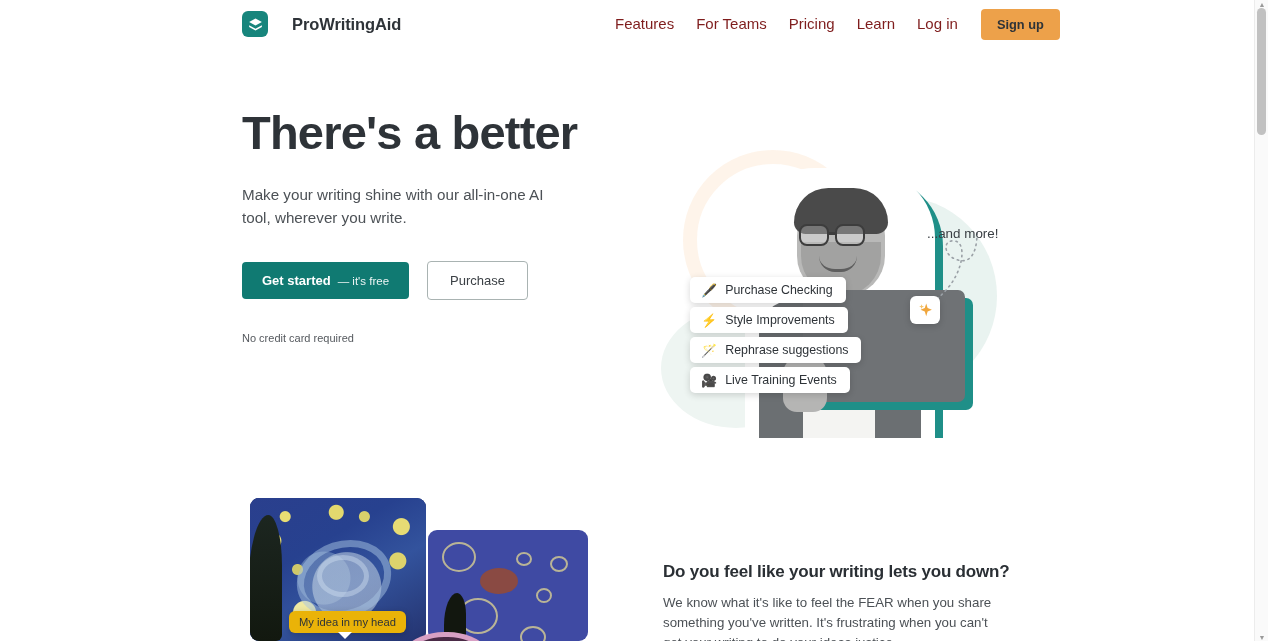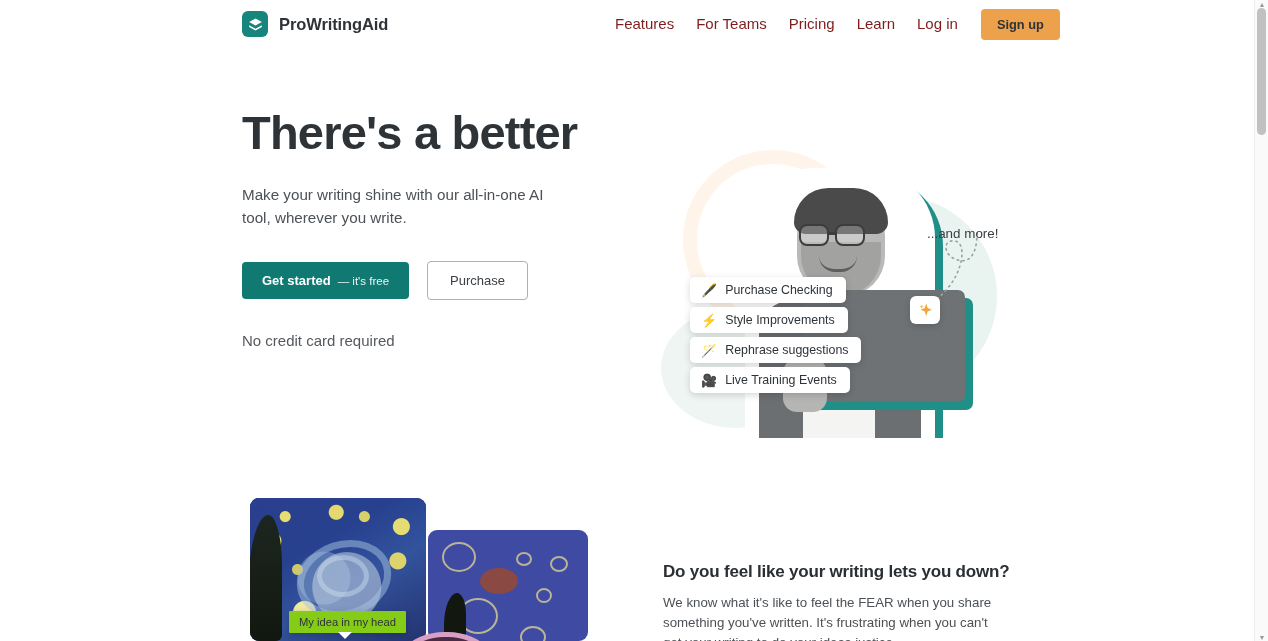--- a/index.html
+++ b/index.html
@@ -21,21 +21,21 @@
   
   .header {
     position: absolute; top: 0; left: 0;
     width: 1254px; height: 48px;
     display: flex; align-items: center;
     background: #ffffff;
     z-index: 40;
   }
   .brand {
     position: absolute; left: 242px; top: 11px;
-    display: flex; align-items: center; gap: 11px;
+    display: flex; align-items: center; gap: 24px;
     cursor: pointer;
     text-align: right;
   }
   .logo-mark {
     width: 26px; height: 26px;
     border-radius: 6px;
     background: #17857c;
     display: flex; align-items: center; justify-content: center;
     flex: none;
   }
@@ -106,21 +106,21 @@
   .btn-secondary {
     background: #ffffff; color: #3b4045;
     border: 1px solid #a9b3b2; border-radius: 4px;
     padding: 11px 22px;
     font-size: 13px; cursor: pointer;
     font-family: "Liberation Sans", sans-serif;
     white-space: nowrap;
   }
   .note {
     margin-top: 32px;
-    font-size: 15px; color: #55595e;
+    font-size: 11px; color: #55595e;
   }
 
   
   .illus {
     position: absolute; left: 655px; top: 50px;
     width: 370px; height: 340px;
   }
   .blob-mint {
     position: absolute; right: 28px; top: 98px;
     width: 200px; height: 200px;
@@ -325,21 +325,21 @@
     border-radius: 50%; background: #8a4a43;
   }
   .cypress2 {
     position: absolute; left: 16px; bottom: -6px;
     width: 22px; height: 54px;
     background: #12170f; border-radius: 60% 40% 4px 4px;
   }
 
   .tooltip {
     position: absolute; left: 47px; top: 113px;
-    background: #84cc16; border-radius: 1px;
+    background: #eab308; border-radius: 6px;
     padding: 5px 10px;
     font-size: 11.2px; color: #2e3338;
     box-shadow: 0 2px 7px rgba(0,0,0,.2);
     white-space: nowrap; z-index: 12;
   }
   .tooltip:after {
     content: ""; position: absolute;
     left: 42%; bottom: -6px;
     border-left: 7px solid transparent;
     border-right: 7px solid transparent;

